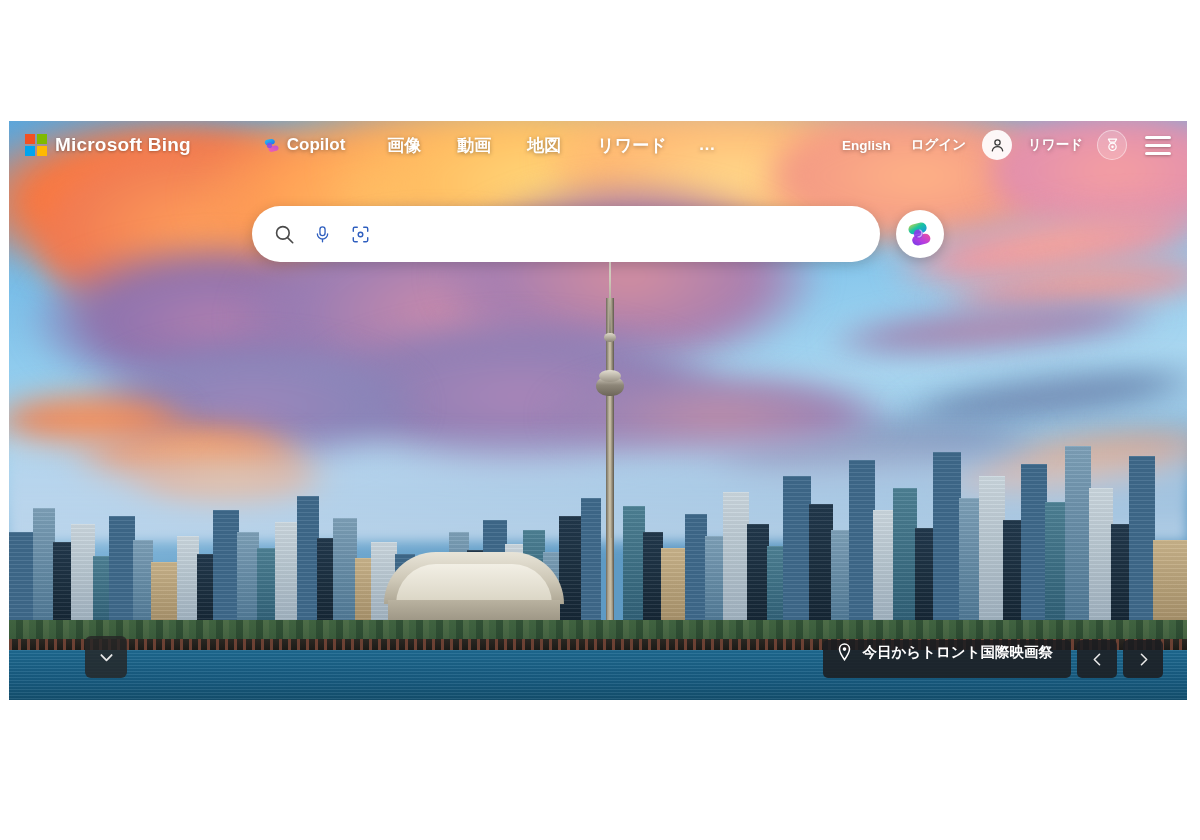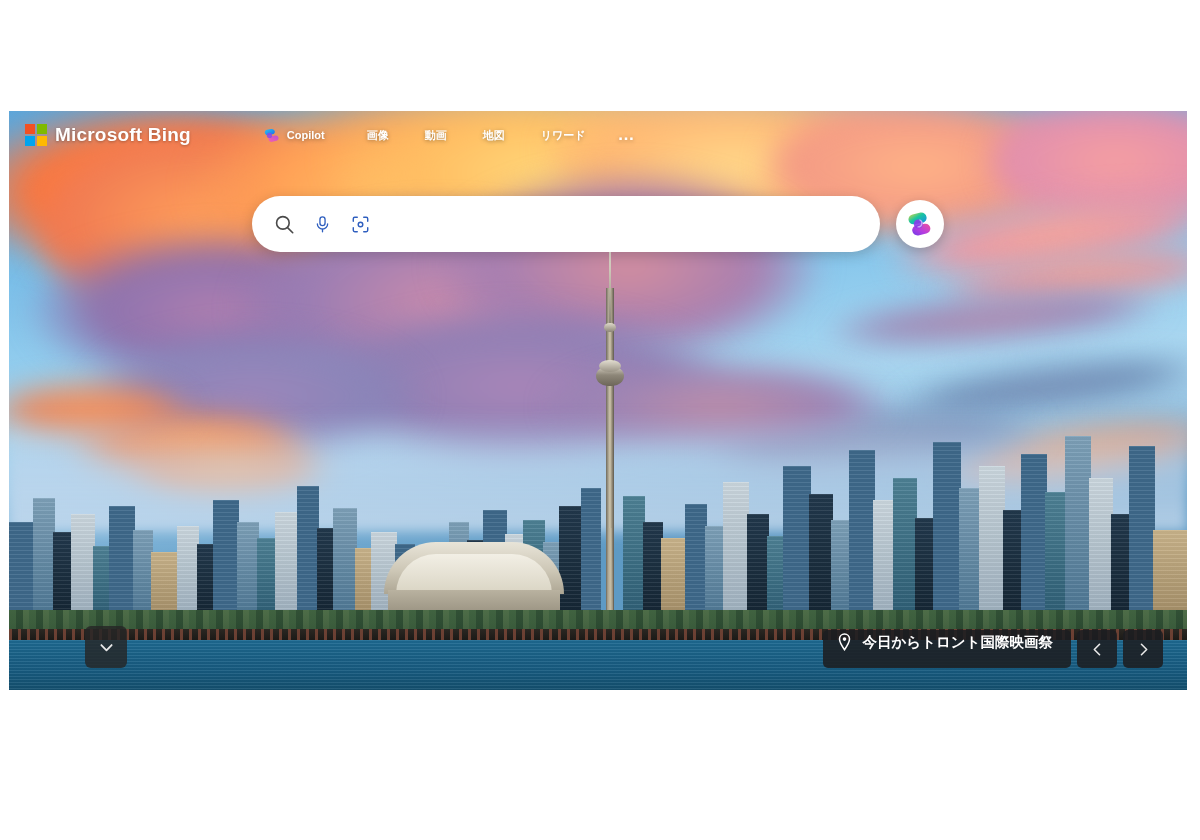--- a/index.html
+++ b/index.html
@@ -18,21 +18,21 @@
     position: relative;
     width: 1200px;
     height: 840px;
     background: #ffffff;
   }
 
   
   #viewport {
     position: absolute;
     left: 9px;
-    top: 111px;
+    top: 121px;
     width: 1178px;
     height: 579px;
     overflow: hidden;
     background: #2a5f8f;
   }
 
   
   #bg { position: absolute; inset: 0; overflow: hidden; }
 
   
@@ -227,21 +227,21 @@
   .ms-b { background:#00a4ef; } .ms-y { background:#ffb900; }
 
   .brand {
     color:#fff; font-size: 19px; font-weight: 600; letter-spacing:.2px;
     text-shadow: 0 1px 3px rgba(0,0,0,.3);
     white-space: nowrap;
   }
 
   .hdr-nav { display:flex; align-items:center; gap: 0; margin-left: 72px; }
   .nav-item {
-    color:#fff; font-size: 11px; font-weight: 600; cursor:pointer;
+    color:#fff; font-size: 17px; font-weight: 600; cursor:pointer;
     padding: 4px 18px; white-space:nowrap;
     text-shadow: 0 1px 4px rgba(0,0,0,.35);
   }
   .nav-copilot { display:flex; align-items:center; gap:7px; padding-left: 0; padding-right: 24px; }
   .copilot-glyph { width:17px; height:17px; display:block; }
   .nav-dots { letter-spacing: 2px; font-size: 17px; padding: 4px 14px; }
 
   .hdr-right { margin-left:auto; display:flex; align-items:center; gap: 0; }
   .hdr-link {
     color:#fff; font-size: 13.5px; font-weight: 600; cursor:pointer;
@@ -484,20 +484,47 @@
           <span>Copilot</span>
         </div>
 
         <div class="nav-item"><span>画像</span></div>
         <div class="nav-item"><span>動画</span></div>
         <div class="nav-item"><span>地図</span></div>
         <div class="nav-item"><span>リワード</span></div>
         <div class="nav-item nav-dots">…</div>
       </nav>
 
+      <div class="hdr-right">
+        <div class="hdr-link">English</div>
+        <div class="hdr-link">ログイン</div>
+
+        <div class="avatar-btn">
+          <svg width="17" height="17" viewBox="0 0 20 20">
+            <circle cx="10" cy="6.4" r="3.1" fill="none" stroke="#3a3a3a" stroke-width="1.5"></circle>
+            <path d="M3.9 16.4c.6-3.2 3.1-5 6.1-5s5.5 1.8 6.1 5" fill="none" stroke="#3a3a3a" stroke-width="1.5" stroke-linecap="round"></path>
+          </svg>
+        </div>
+
+        <div class="hdr-link">リワード</div>
+
+        <div class="reward-btn">
+          <svg width="17" height="17" viewBox="0 0 20 20">
+            <path d="M5.2 2.6h9.6l-2 3.4H7.2z" fill="none" stroke="#fff" stroke-width="1.4" stroke-linejoin="round"></path>
+            <circle cx="10" cy="11.6" r="4.3" fill="none" stroke="#fff" stroke-width="1.4"></circle>
+            <circle cx="10" cy="11.6" r="1.5" fill="#fff"></circle>
+          </svg>
+        </div>
+
+        <div class="hamburger">
+          <i></i>
+            <i></i>
+            <i></i>
+        </div>
+      </div>
     </div>
 
     <div id="search-area">
 
       <div id="searchbox">
         <span class="sb-magnifier">
           <svg width="21" height="21" viewBox="0 0 22 22">
             <circle cx="9.3" cy="9.3" r="6.6" fill="none" stroke="#4a4a4a" stroke-width="1.7"></circle>
             <line x1="14.2" y1="14.2" x2="19.6" y2="19.6" stroke="#4a4a4a" stroke-width="1.7" stroke-linecap="round"></line>
           </svg>

